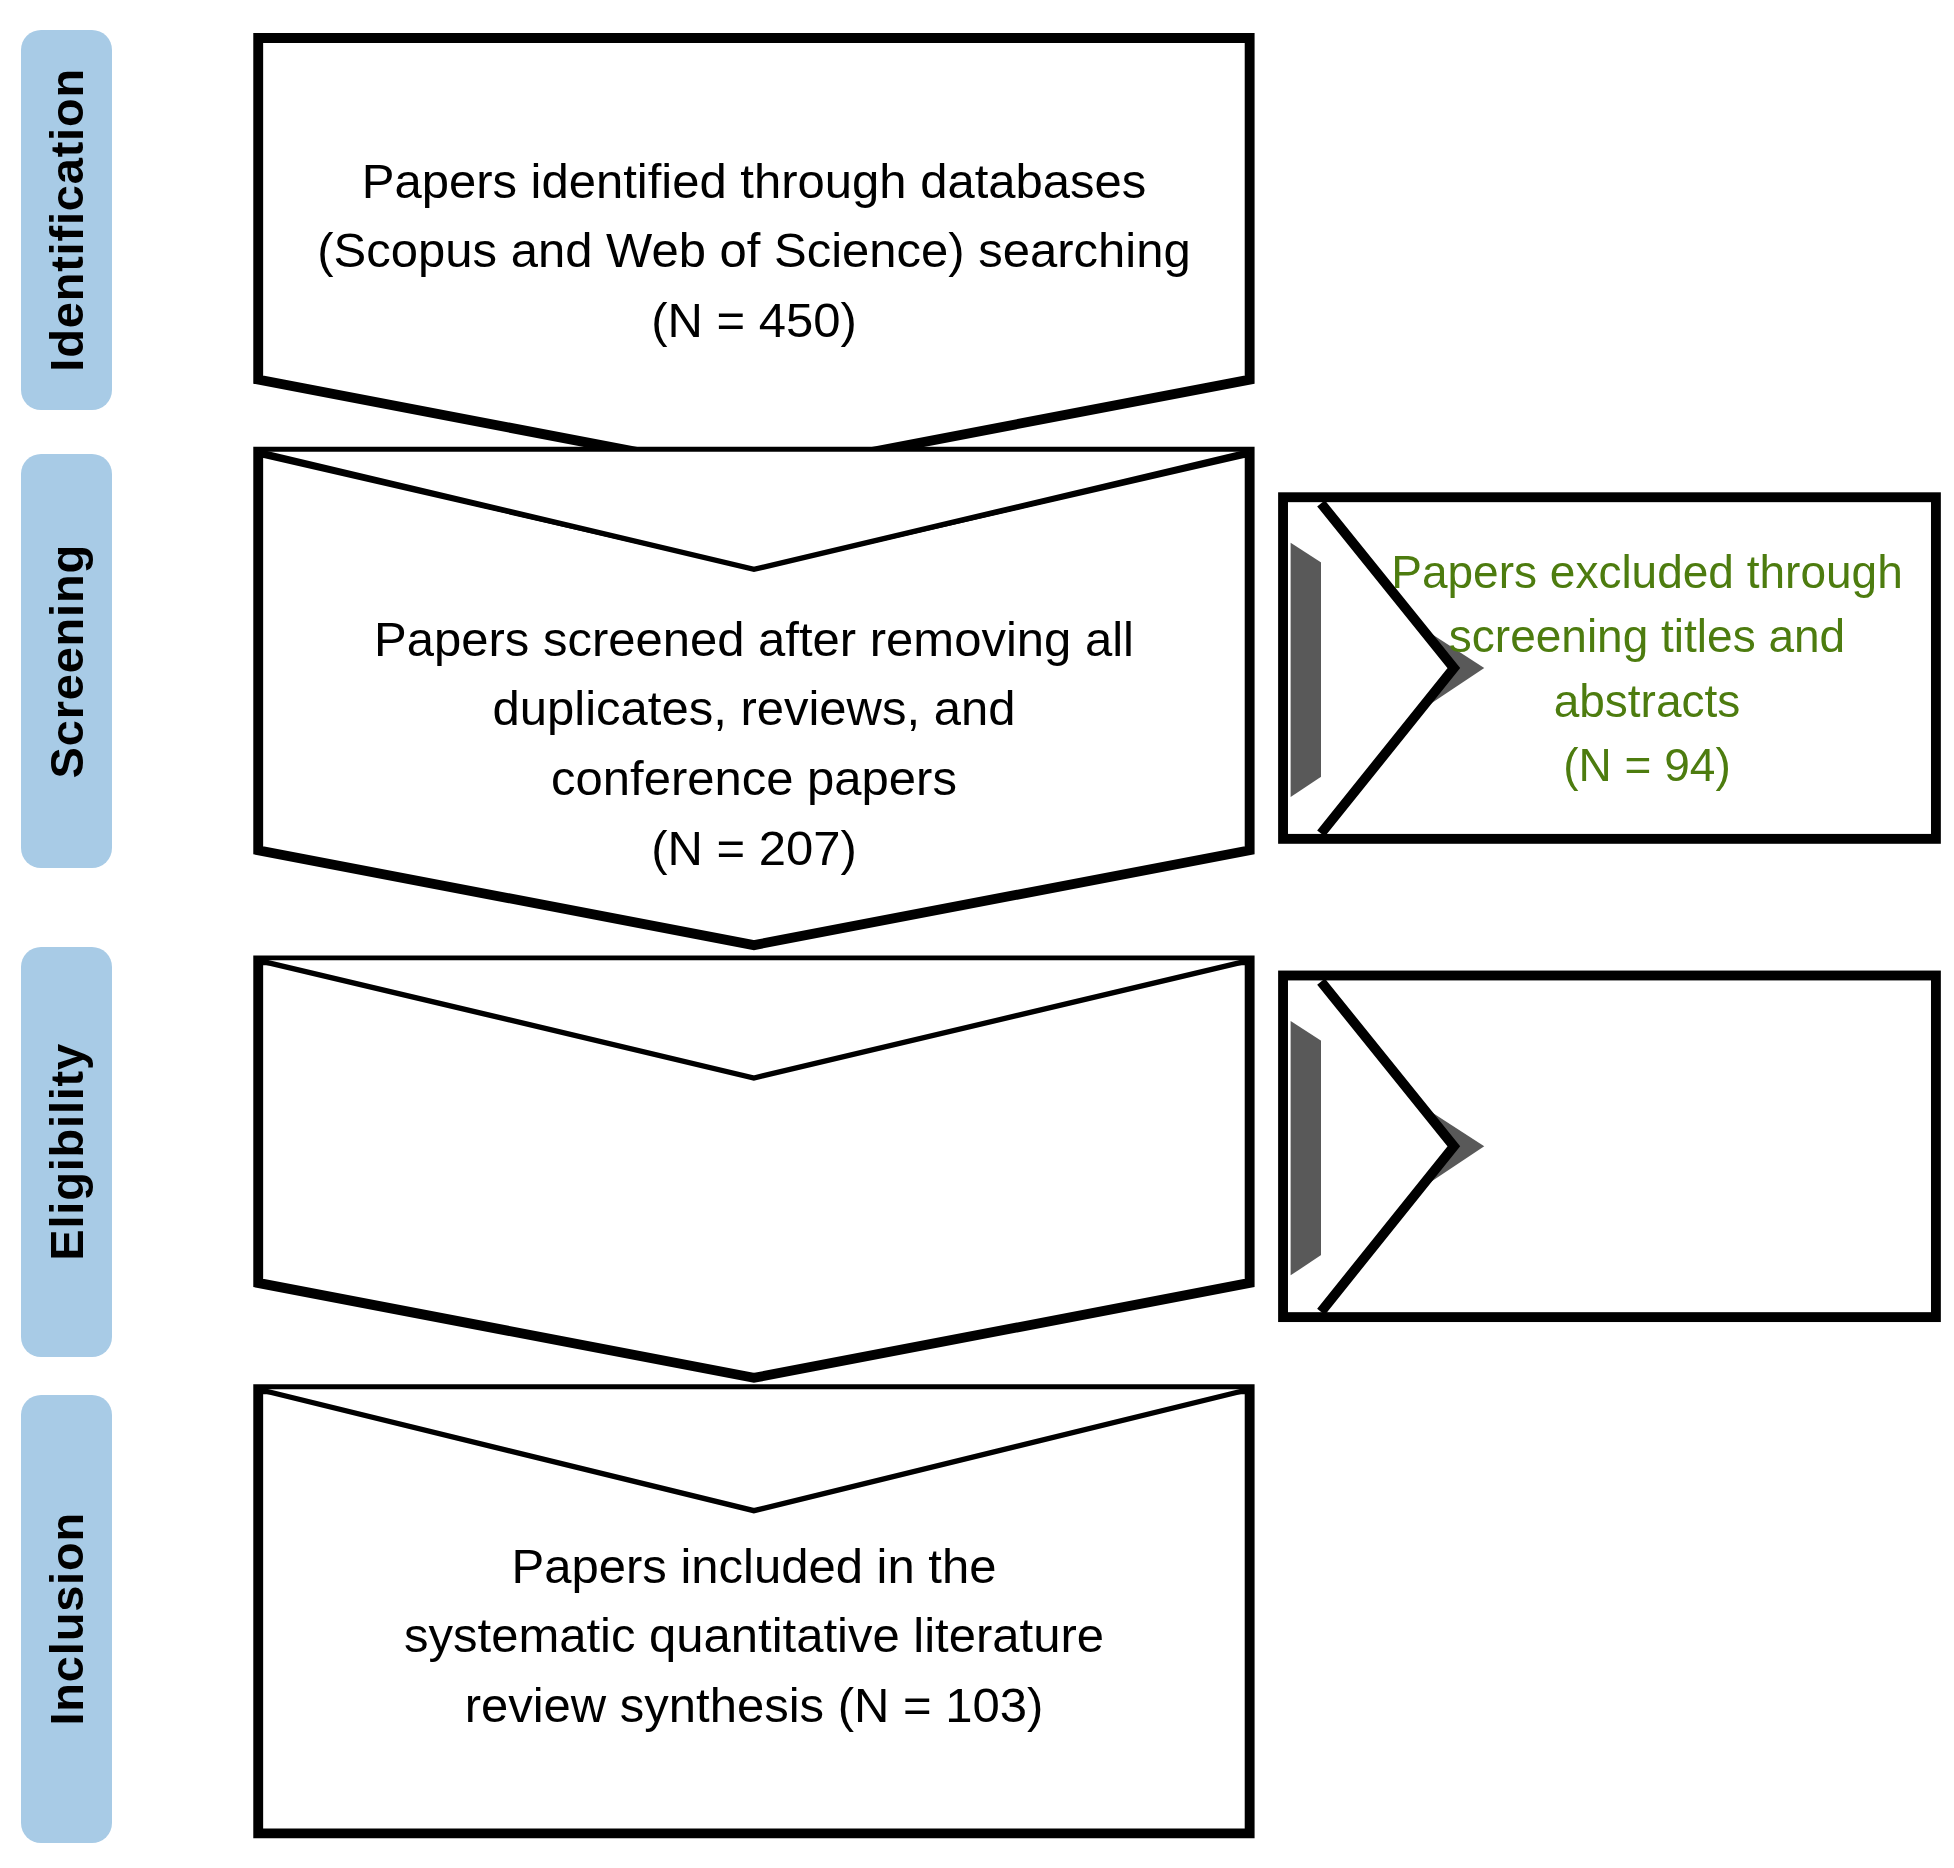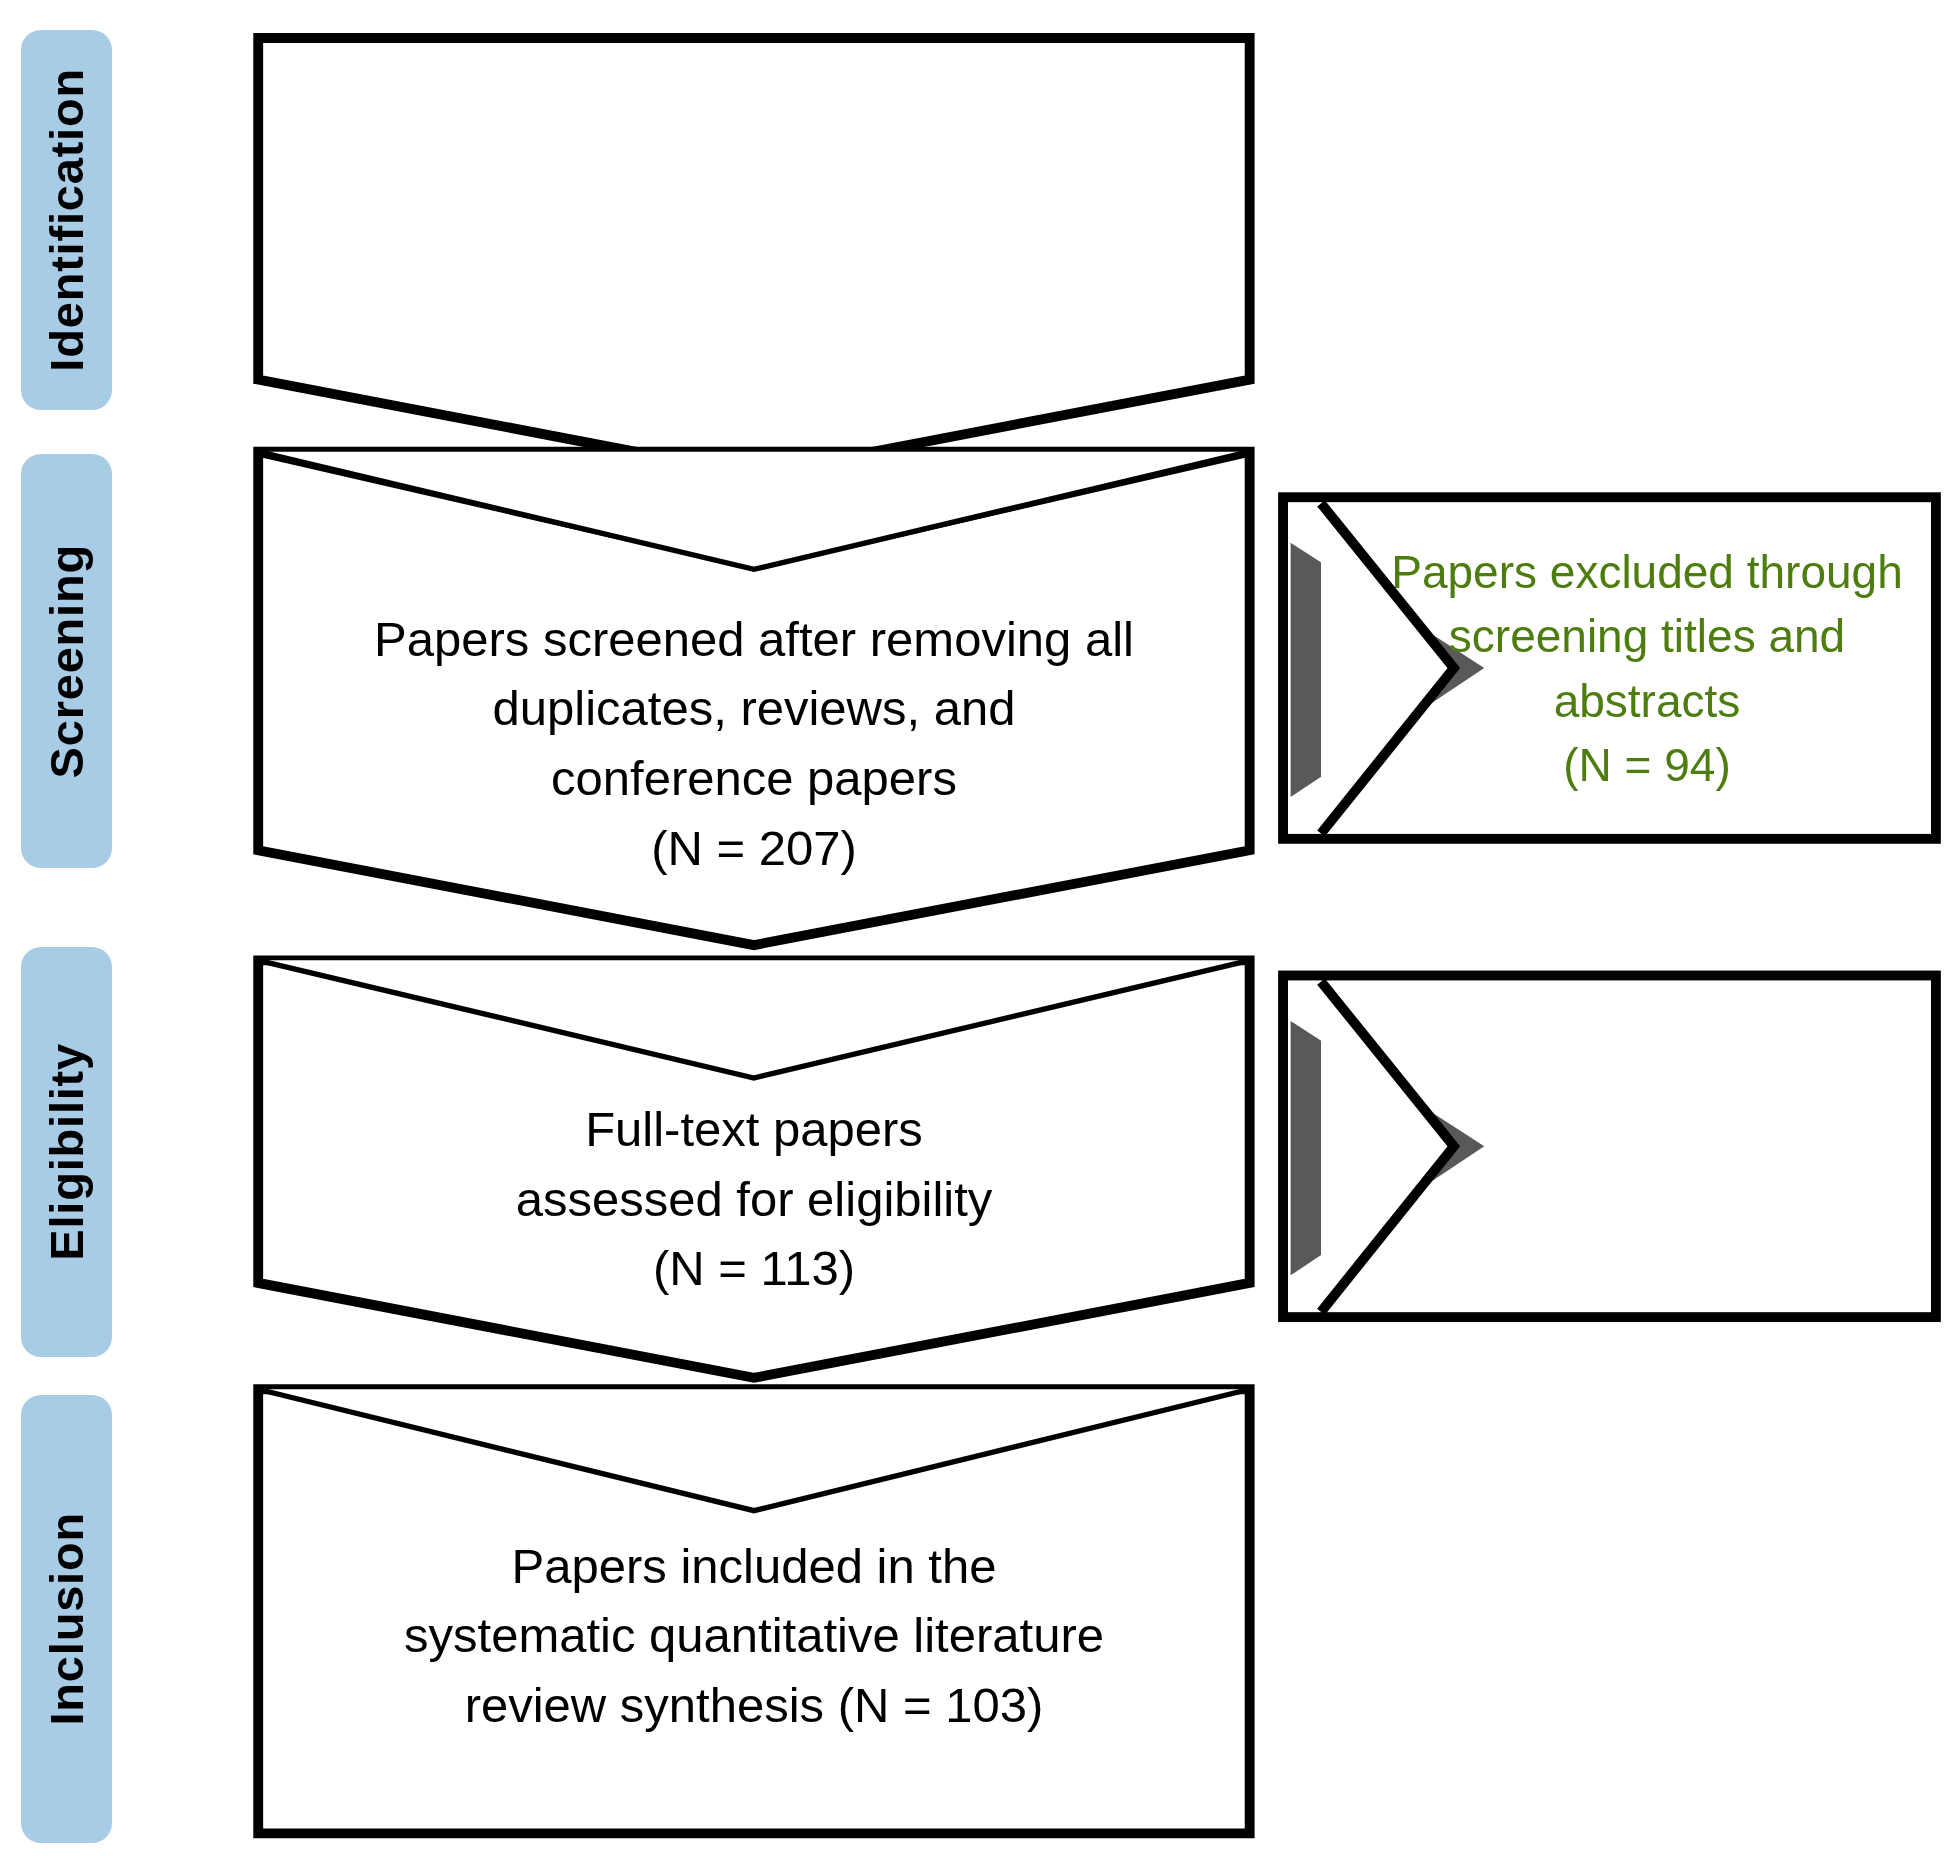--- a/index.html
+++ b/index.html
@@ -108,29 +108,29 @@
   </div>
 
   <div class="stage-pill" style="left:21px; top:947px; width:91px; height:410px; background:#A8CBE6;">
     <span class="stage-label">Eligibility</span>
   </div>
 
   <div class="stage-pill" style="left:21px; top:1395px; width:91px; height:448px; background:#A8CBE6;">
     <span class="stage-label">Inclusion</span>
   </div>
 
+  <div class="box-text" style="left:262px; top:137px; width:984px; height:228px;">Papers identified through databases
+(Scopus and Web of Science) searching
+(N = 450)</div>
 
   <div class="box-text" style="left:262px; top:592px; width:984px; height:304px;">Papers screened after removing  all
 duplicates,  reviews, and
 conference papers
 (N = 207)</div>
 
-  <div class="box-text" style="left:262px; top:1078px; width:984px; height:243px;">Full-text  papers
-assessed for eligibility
-(N = 113)</div>
 
   <div class="box-text" style="left:262px; top:1511px; width:984px; height:250px;">Papers included  in the
 systematic quantitative literature
 review synthesis (N = 103)</div>
 
   <div class="side-text" style="left:1366px; top:509px; width:562px; height:319px;">Papers excluded through
 screening titles and
 abstracts
 (N = 94)</div>
 

